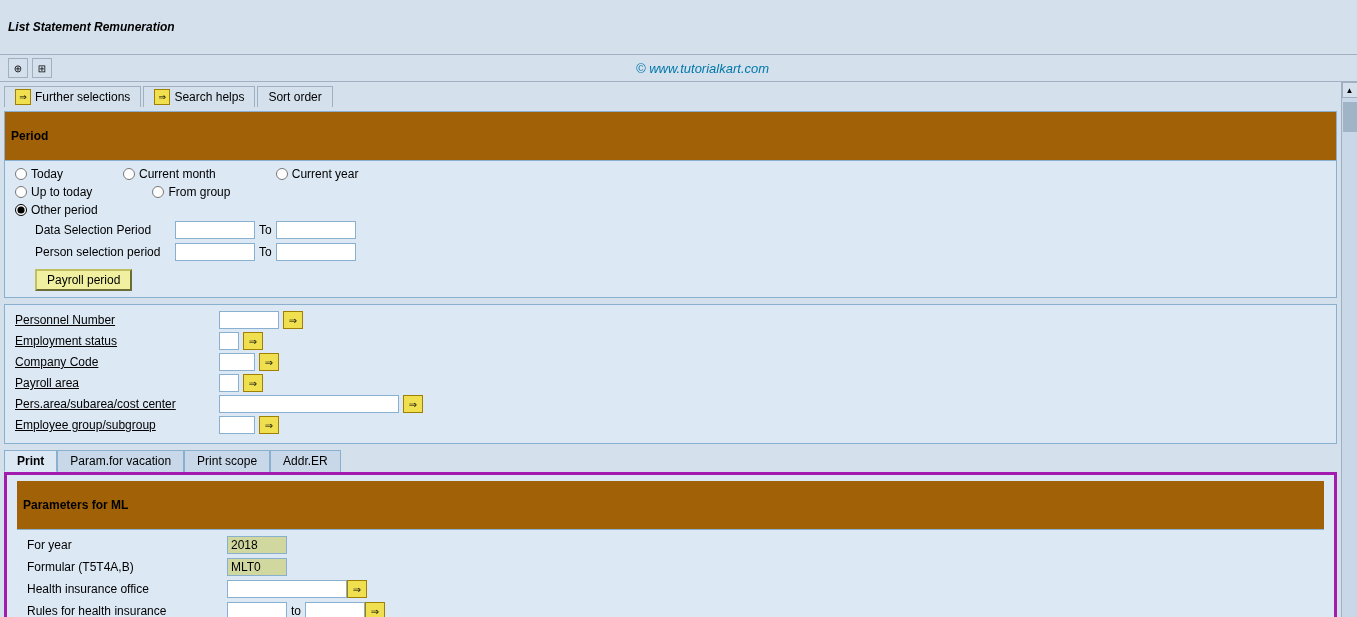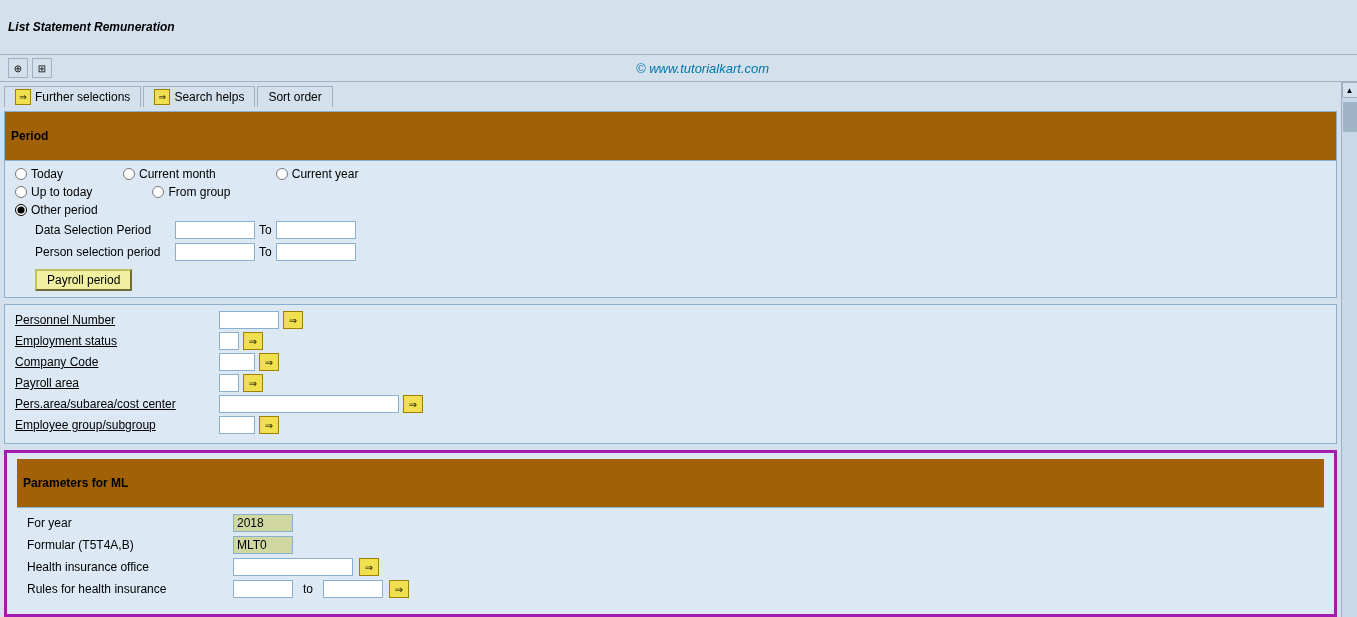--- a/index.html
+++ b/index.html
@@ -203,21 +203,20 @@
     }
     .bottom-section {
       border: 3px solid #a21caf;
       background: #dce8f4;
       padding: 6px 10px;
     }
     .bottom-field-row {
       display: flex;
       align-items: center;
       margin-bottom: 4px;
-      gap: 6px;
     }
     .bottom-label {
       width: 200px;
     }
     .bottom-input {
       border: 1px solid #8ab0d0;
       background: #d0d8a0;
       height: 18px;
       width: 60px;
       font-size: 12px;
@@ -342,20 +341,34 @@
       <div class="sel-field-row">
         <span class="sel-label">Employee group/subgroup</span>
         <input type="text" class="sel-input" style="width: 36px;">
         <div class="arrow-btn">⇒</div>
       </div>
 
     </div>
   </div>
 
   <div class="bottom-tabs">
+    <div class="bottom-tab-row">
+      <div class="bottom-tab active">
+        <span>Print</span>
+      </div>
+      <div class="bottom-tab">
+        <span>Param.for vacation</span>
+      </div>
+      <div class="bottom-tab">
+        <span>Print scope</span>
+      </div>
+      <div class="bottom-tab">
+        <span>Addr.ER</span>
+      </div>
+    </div>
     <div class="bottom-section section-box" style="margin-bottom:0;">
       <div class="section-header">
         <span>Parameters for ML</span>
       </div>
       <div class="section-body">
         <div class="bottom-field-row">
           <span class="bottom-label">For year</span>
           <input type="text" class="bottom-input" value="2018" style="">
         </div>
         <div class="bottom-field-row">

